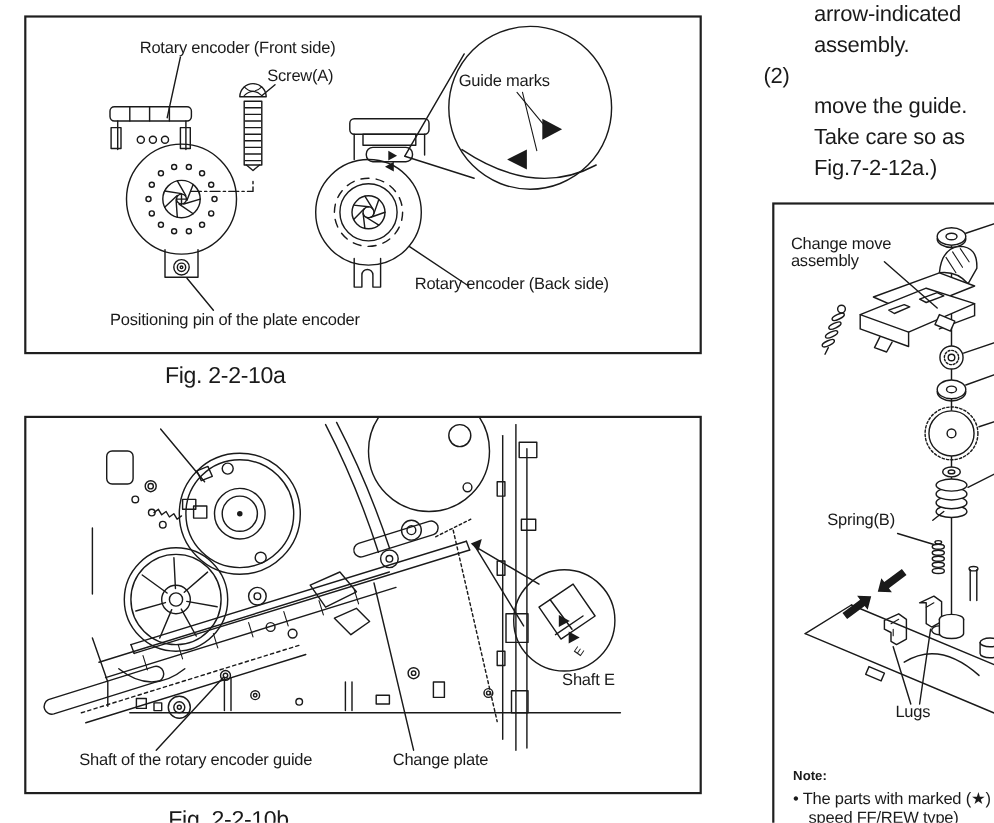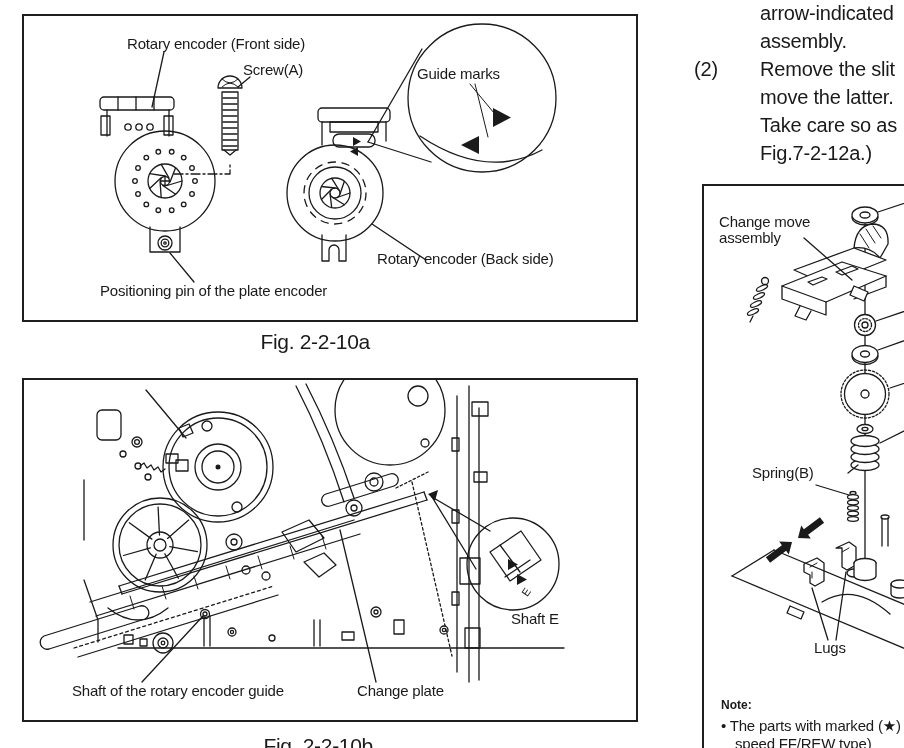--- a/index.html
+++ b/index.html
@@ -8,25 +8,25 @@
   .fig{position:absolute;border:2px solid #1f1f1f;background:#fff;box-sizing:border-box}
   .fig svg{position:absolute;left:0;top:0}
   svg path,svg line,svg circle,svg ellipse,svg rect,svg polygon,svg polyline{
      stroke:#1a1a1a;stroke-width:1.3;fill:none;stroke-linecap:round;stroke-linejoin:round}
   svg .blk{fill:#1a1a1a;stroke:none}
   svg .wf{fill:#ffffff}
   svg .thin{stroke-width:1}
   svg .svgtxt{font:11px "Liberation Sans",sans-serif;fill:#1a1a1a;stroke:none}
   .lbl{position:absolute;font-size:15px;white-space:nowrap;letter-spacing:-0.2px}
   .lbl2{position:absolute;font-size:15px;line-height:16px;letter-spacing:-0.2px}
-  .caption{position:absolute;font-size:21px;letter-spacing:-0.3px;text-align:right;width:220px}
+  .caption{position:absolute;font-size:21px;letter-spacing:-0.3px;text-align:left;width:220px}
   .colright{position:absolute;left:690px;top:2px;width:220px}
   .bodyline{position:relative;height:28px;font-size:20px;letter-spacing:-0.2px;white-space:nowrap}
   .bodyline .marker{position:absolute;left:4px}
-  .bodyline .txt{margin-left:70px;display:inline-block}
+  .bodyline .txt{margin-left:50px;display:inline-block}
   .note-title{position:absolute;font-size:12px;font-weight:bold}
   .note-line{position:absolute;font-size:15px;white-space:nowrap;letter-spacing:-0.2px}
 </style>
 </head>
 <body>
 
 <div class="fig" style="left:22px;top:14px;width:616px;height:308px">
 <svg width="612" height="304" viewBox="0 0 612 304">
 
   <g>
@@ -370,25 +370,24 @@
   <div class="bodyline">
     <span class="marker"></span>
     <span class="txt">arrow-indicated</span>
   </div>
   <div class="bodyline">
     <span class="marker"></span>
     <span class="txt">assembly.</span>
   </div>
   <div class="bodyline">
     <span class="marker">(2)</span>
-    <span class="txt">Remove the slit</span>
   </div>
   <div class="bodyline">
     <span class="marker"></span>
-    <span class="txt">move the latter.</span>
+    <span class="txt">move the guide.</span>
   </div>
   <div class="bodyline">
     <span class="marker"></span>
     <span class="txt">Take care so as</span>
   </div>
   <div class="bodyline">
     <span class="marker"></span>
     <span class="txt">Fig.7-2-12a.)</span>
   </div>
 </div>

